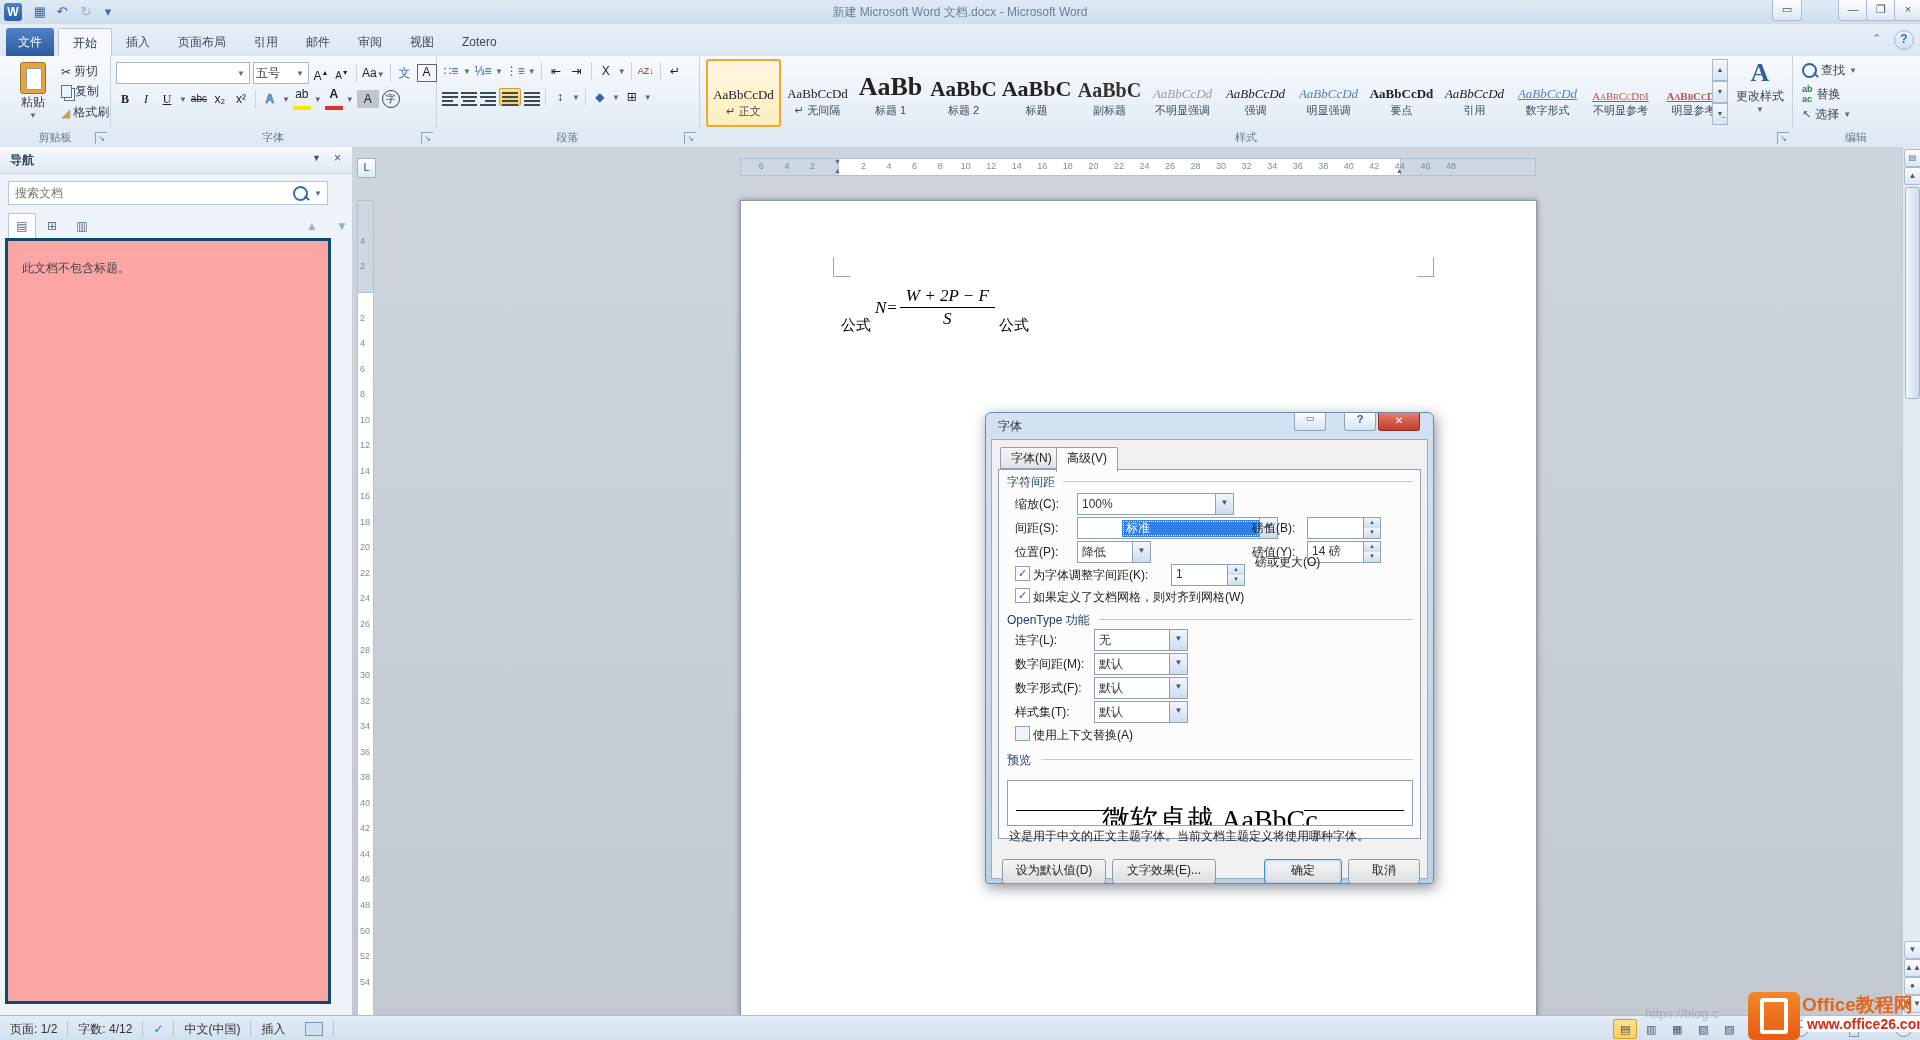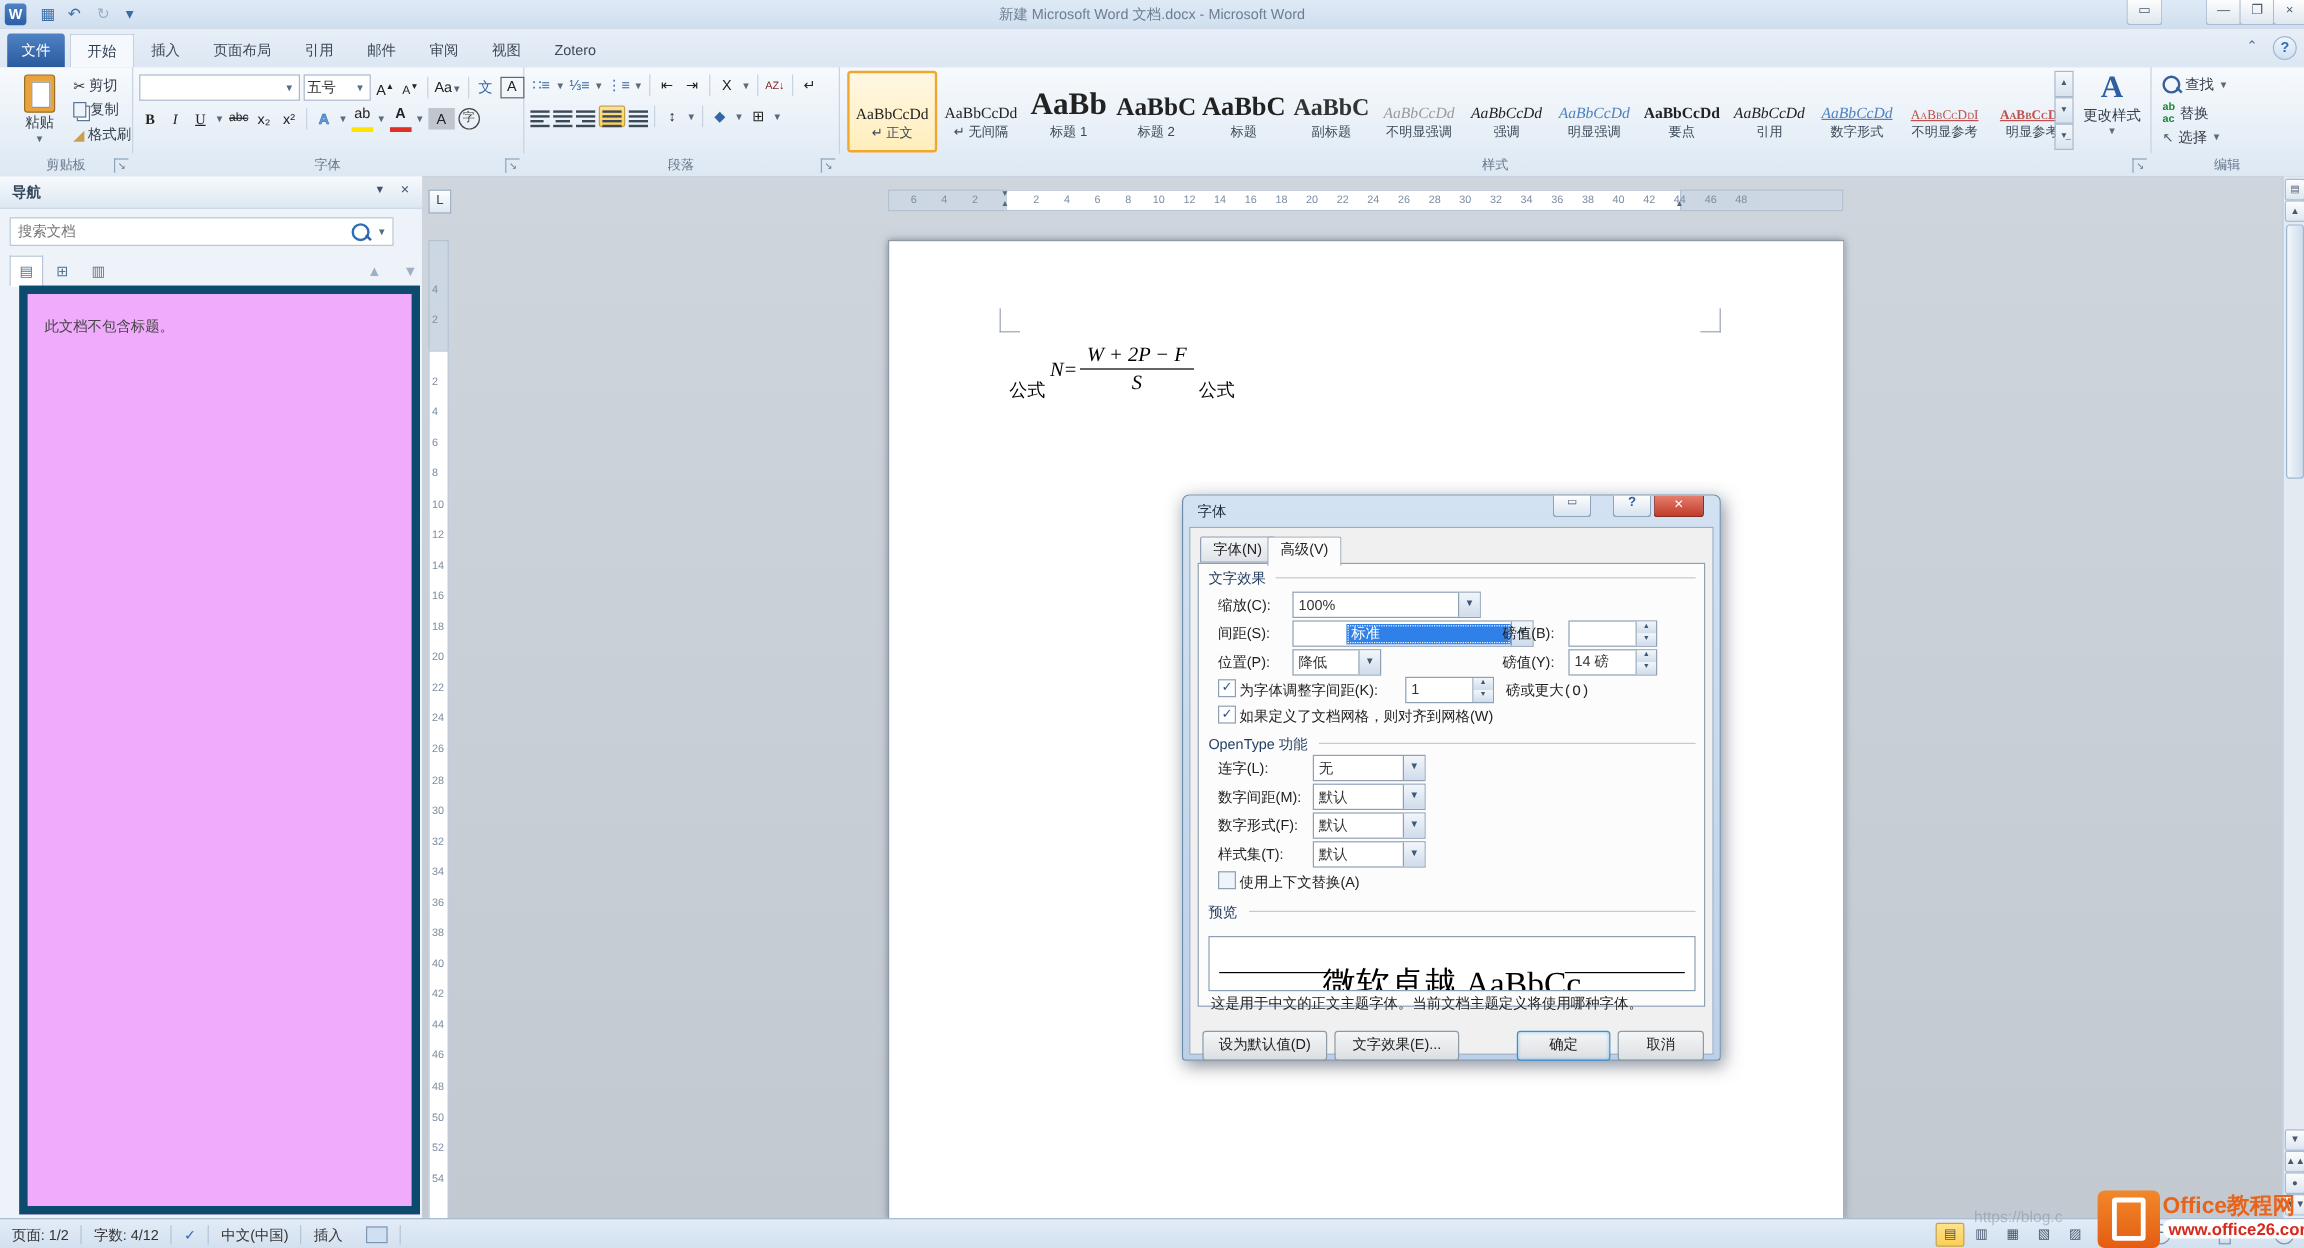--- a/index.html
+++ b/index.html
@@ -99,21 +99,21 @@
   #navpane{left:0;top:147px;width:352px;height:868px;background:#eef3f9;border-right:1px solid #a9bcd2;}
   #nav-head{position:absolute;left:0;top:0;width:100%;height:26px;background:linear-gradient(#f7fafd,#dde8f3);
             border-bottom:1px solid #c6d3e1;}
   #nav-title{position:absolute;left:10px;top:5px;font-weight:bold;color:#33475a;}
   #nav-search{position:absolute;left:8px;top:34px;width:318px;height:22px;background:#fff;border:1px solid #b6c6d8;
               display:flex;align-items:center;}
   #nav-search input{border:none;outline:none;flex:1;font-size:12px;padding:0 6px;font-family:inherit;color:#333;background:transparent;}
   #nav-tabs{position:absolute;left:8px;top:66px;display:flex;gap:2px;}
   .ntab{width:26px;height:24px;text-align:center;line-height:24px;color:#55718d;border:1px solid transparent;}
   .ntab.active{background:#fff;border:1px solid #b6c6d8;border-bottom:1px solid #fff;}
-  #nav-body{position:absolute;left:16px;top:91px;width:320px;height:760px;background:#f0abfc;border:7px solid #0c4a6e;}
+  #nav-body{position:absolute;left:5px;top:91px;width:320px;height:760px;background:#fca5a5;border:3px solid #0c4a6e;}
   .nav-msg{margin:18px 14px 0;color:#444;line-height:19px;}
   
   #docarea{left:352px;top:147px;width:1550px;height:868px;background:linear-gradient(#cfd5dc,#c2c9d1);overflow:hidden;}
   #tabsel{position:absolute;left:5px;top:11px;width:17px;height:18px;background:linear-gradient(#fdfefe,#dfe8f1);
           border:1px solid #9fb2c6;text-align:center;line-height:17px;color:#33475a;font-size:11px;}
   #h-ruler{position:absolute;left:388px;top:11px;width:795px;height:18px;}
   #h-ruler .seg,#v-ruler .seg{position:absolute;}
   .seg.gray{background:#ccd7e3;border:1px solid #b3c2d2;}
   .seg.white{background:#fff;border:1px solid #b3c2d2;}
   .rnum{position:absolute;top:3px;font-size:9px;color:#7c8ea0;transform:translateX(-50%);}
@@ -578,21 +578,21 @@
 <div id="dialog" class="abs">
   <div id="dlg-title">字体</div>
   <div id="dlg-winbtn">▭</div>
   <div id="dlg-help">?</div>
   <div id="dlg-close">✕</div>
   <div id="dlg-body">
     <div id="dtab-font" class="dtab">字体(N)</div>
     <div id="dtab-adv" class="dtab active">高级(V)</div>
     <div id="dlg-page">
 
-      <div class="fieldset-label" style="left:8px;top:4px;">文字效果</div>
+      <div class="fieldset-label" style="left:8px;top:4px;">字符间距</div>
       <div class="fs-line" style="left:64px;top:11px;width:350px;"></div>
 
       <div class="dlabel" style="left:16px;top:26px;">缩放(C):</div>
       <div class="dcombo" style="left:78px;top:23px;width:155px;">
         <span class="val">100%</span>
           <span class="btn">▼</span>
       </div>
 
       <div class="dlabel" style="left:16px;top:50px;">间距(S):</div>
       <div class="dcombo sel" style="left:78px;top:47px;width:155px;padding-left:44px;">
@@ -624,21 +624,21 @@
 
       <div class="chk" style="left:16px;top:96px;">✓</div>
       <div class="chklabel" style="left:34px;top:97px;">为字体调整字间距(K):</div>
       <div class="spin" style="left:172px;top:94px;width:72px;">
         <span class="val">1</span>
           <span class="ud">
             <i>▲</i>
             <i>▼</i>
           </span>
       </div>
-      <div class="dlabel" style="left:256px;top:97px;font-family:Liberation Mono, monospace;">磅或更大(O)</div>
+      <div class="dlabel" style="left:256px;top:84px;">磅或更大(O)</div>
 
       <div class="chk" style="left:16px;top:118px;">✓</div>
       <div class="chklabel" style="left:34px;top:119px;">如果定义了文档网格，则对齐到网格(W)</div>
 
       <div class="fieldset-label" style="left:8px;top:142px;">OpenType 功能</div>
       <div class="fs-line" style="left:100px;top:149px;width:314px;"></div>
 
       <div class="dlabel" style="left:16px;top:162px;">连字(L):</div>
       <div class="dcombo" style="left:95px;top:159px;width:92px;">
         <span class="val">无</span>

